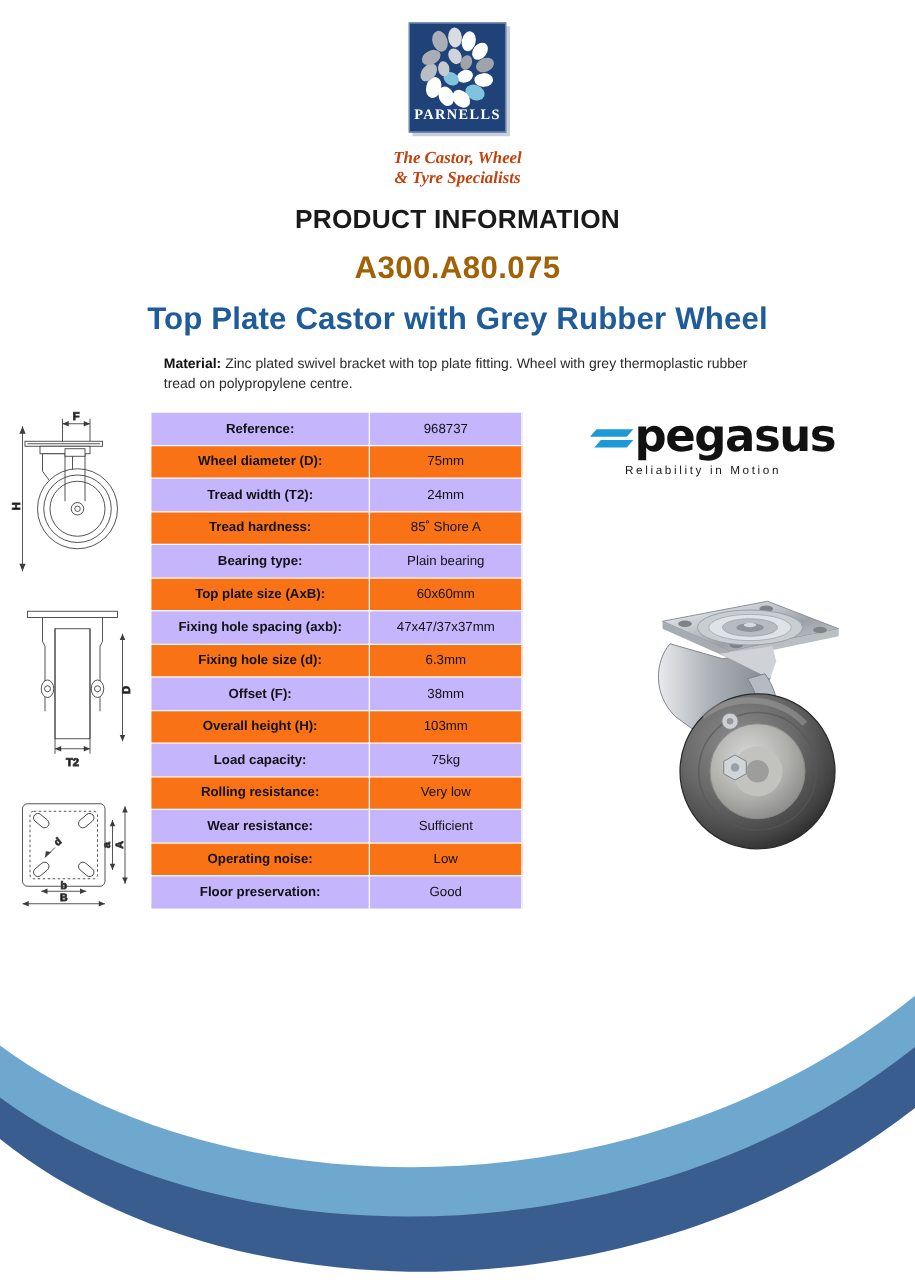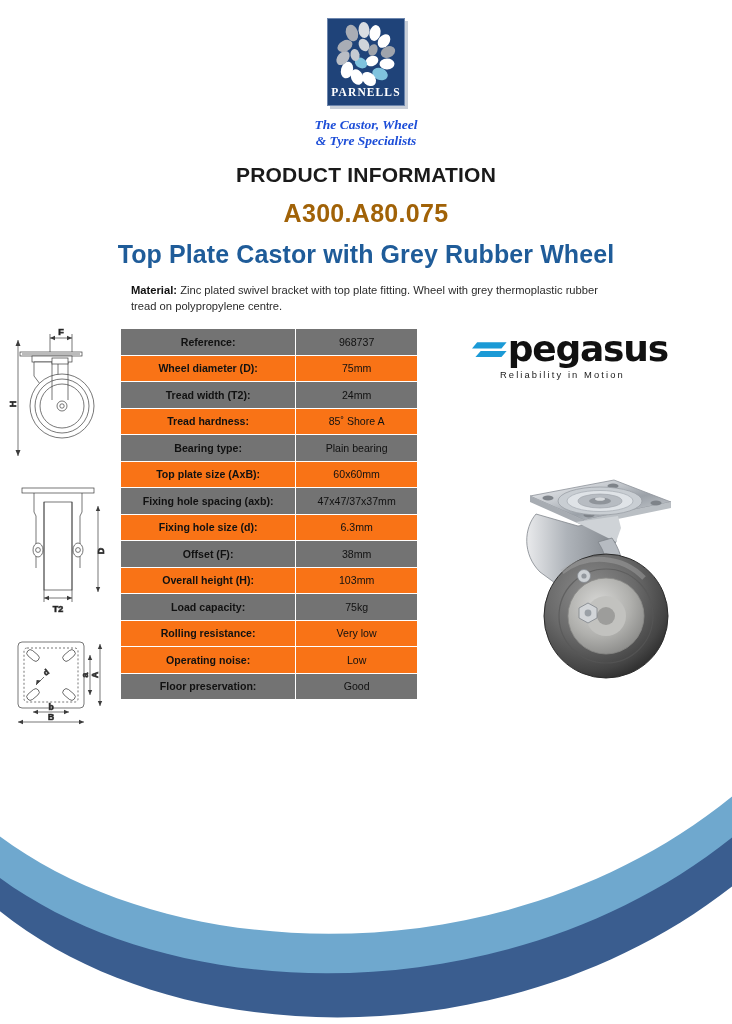--- a/index.html
+++ b/index.html
@@ -29,21 +29,21 @@
     font-family: "Liberation Serif", serif;
     font-size: 11.5px; font-weight: bold;
     letter-spacing: 1.1px;
     color: #ffffff;
   }
   .tagline {
     margin-top: 7px;
     font-family: "Liberation Serif", serif;
     font-style: italic; font-weight: bold;
     font-size: 13.5px; line-height: 16px;
-    color: #1d4ed8;
+    color: #c2410c;
   }
 
   
   .titles { text-align: center; margin-top: 14px; }
   .t-product {
     font-size: 21px; font-weight: bold; color: #1a1a1a;
     letter-spacing: .2px;
   }
   .t-code {
     font-size: 25px; font-weight: bold; color: #a16207;
@@ -85,21 +85,21 @@
     font-size: 10.6px;
     padding: 0 6px;
     color: #111111;
   }
   .spec-table td.k {
     width: 176px; text-align: center; font-weight: bold;
   }
   .spec-table td.v {
     width: 122px; text-align: center; font-weight: normal;
   }
-  .spec-table tr.odd td  { background: #737373; }
+  .spec-table tr.odd td  { background: #c4b5fd; }
   .spec-table tr.even td { background: #f97316; }
 
   
   .pegasus {
     position: absolute; left: 472px; top: 4px;
     width: 196px;
   }
   .peg-main { display: flex; align-items: center; }
   .peg-lines { width: 40px; margin-right: 1px; }
   .peg-word {
@@ -304,20 +304,24 @@
           <td class="v">103mm</td>
         </tr>
       <tr class="odd">
           <td class="k">Load capacity:</td>
           <td class="v">75kg</td>
         </tr>
       <tr class="even">
           <td class="k">Rolling resistance:</td>
           <td class="v">Very low</td>
         </tr>
+      <tr class="odd">
+          <td class="k">Wear resistance:</td>
+          <td class="v">Sufficient</td>
+        </tr>
       <tr class="even">
           <td class="k">Operating noise:</td>
           <td class="v">Low</td>
         </tr>
       <tr class="odd">
           <td class="k">Floor preservation:</td>
           <td class="v">Good</td>
         </tr>
     </tbody>
   </table>

